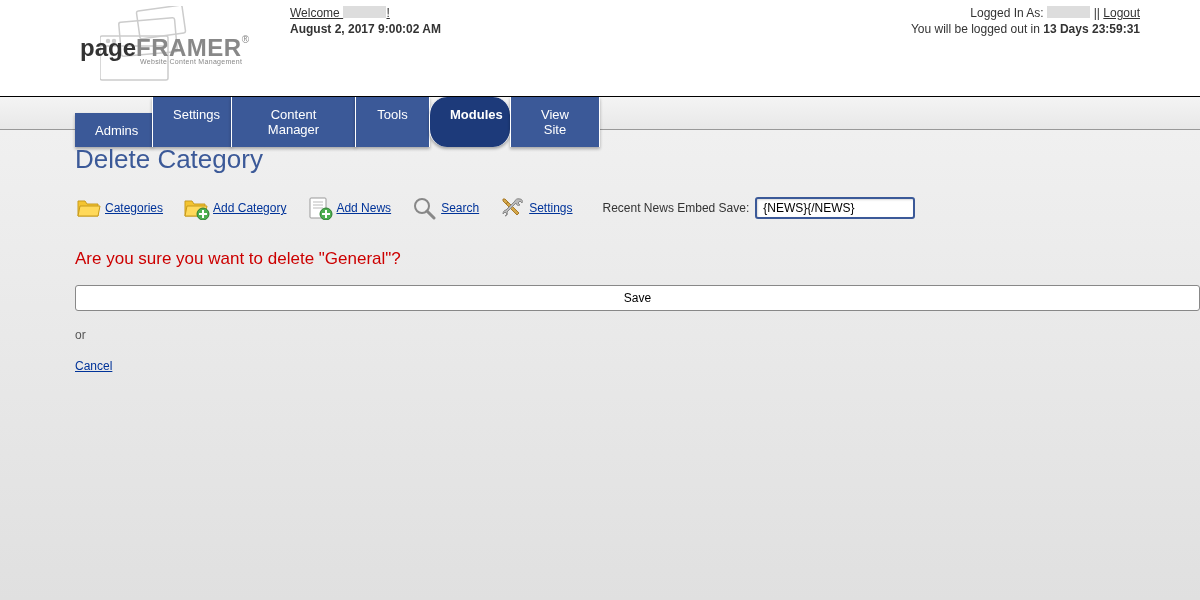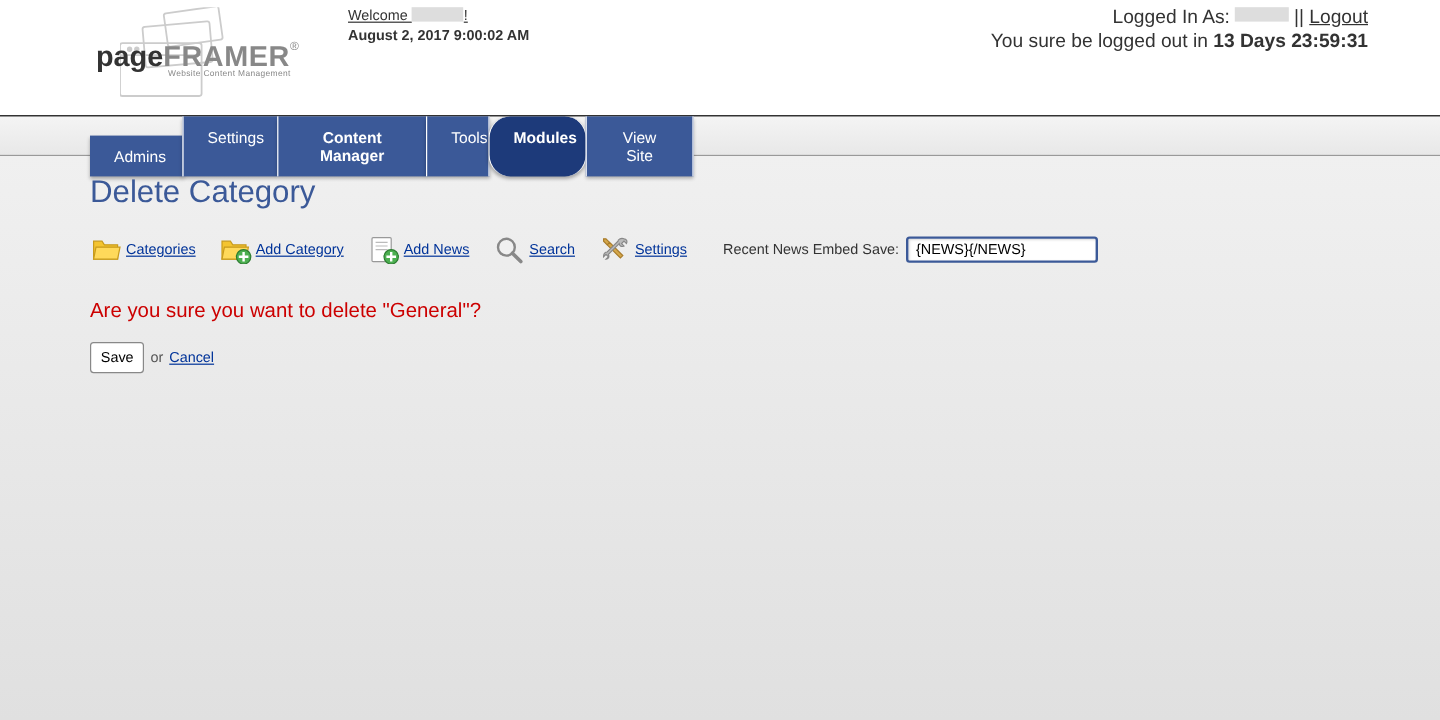--- a/index.html
+++ b/index.html
@@ -11,44 +11,44 @@
   .logo-boxes { position: absolute; top: 0; left: 20px; }
   .logo-text { position: absolute; top: 28px; left: 0; }
   .logo-page { font-weight: bold; font-size: 24px; color: #333; }
   .logo-framer { font-weight: bold; font-size: 24px; color: #888; letter-spacing: 0.5px; }
   .logo-reg { font-size: 10px; color: #888; vertical-align: top; }
   .logo-sub { font-size: 7px; color: #888; display: block; margin-left: 60px; margin-top: -4px; letter-spacing: 0.3px; }
   .welcome { padding-top: 0; }
   .welcome-line { font-size: 12px; font-weight: normal; text-decoration: underline; }
   .welcome-line .redacted { background: #ddd; color: #ddd; padding: 0 20px; text-decoration: none; display: inline-block; height: 12px; }
   .date-line { font-size: 12px; font-weight: bold; margin-top: 2px; }
-  .header-right { text-align: right; font-size: 16px; padding-top: 0; }
+  .header-right { text-align: right; font-size: 12px; padding-top: 0; }
   .header-right .redacted { background: #ddd; color: #ddd; padding: 0 20px; display: inline-block; height: 12px; }
   .header-right a { color: #333; }
   .header-right .line1 { margin-bottom: 2px; }
   .nav-bar-outer { border-top: 1px solid #000; border-bottom: 1px solid #999; background: linear-gradient(#f4f4f4, #e8e8e8); height: 34px; }
   .nav-bar { display: flex; margin-left: 75px; }
   .nav-tab { background: #3b5998; color: #fff; font-size: 13px; padding: 10px 20px 9px; border-right: 1px solid #fff; border-left: 1px solid #fff; text-align: center; cursor: pointer; margin-left: -1px; box-shadow: 0 2px 3px rgba(0,0,0,0.3); }
   .nav-tab:first-child { border-left: none; margin-left: 0; }
   .nav-tab.admins { width: 78px; margin-top: 16px; }
   .nav-tab.settings { width: 80px; }
-  .nav-tab.content { width: 125px; font-weight: bold; }
-  .nav-tab.tools { width: 53px; }
+  .nav-tab.content { width: 125px; }
+  .nav-tab.tools { width: 75px; }
   .nav-tab.modules { width: 82px; background: #1d3a7a; font-weight: bold; border-radius: 18px; }
   .nav-tab.viewsite { width: 90px; }
   .content-area { background: linear-gradient(180deg, #f0f0f0 0%, #e0e0e0 100%); padding: 14px 0 0 75px; height: calc(600px - 96px - 34px); }
   .page-title { font-size: 26px; color: #3b5998; margin-bottom: 20px; font-weight: normal; }
   .toolbar { display: flex; align-items: center; gap: 6px; margin-bottom: 28px; }
   .toolbar-item { display: inline-flex; align-items: center; gap: 2px; margin-right: 14px; }
   .toolbar-item a { color: #003399; text-decoration: underline; font-size: 12px; }
   .icon { width: 28px; height: 26px; display: inline-flex; align-items: center; justify-content: center; }
   .embed-label { font-size: 12px; color: #333; margin-left: 10px; }
   .embed-input { width: 160px; height: 22px; border: 2px solid #3b5998; border-radius: 3px; padding: 0 6px; font-size: 12px; background: #fff; box-shadow: inset 1px 1px 2px rgba(0,0,0,0.15); }
   .confirm-msg { color: #cc0000; font-size: 17px; margin-bottom: 16px; }
-  .action-row { display: flex; align-items: center; gap: 5px; }
+  .action-row { display: flex; gap: 17px; flex-direction: column; }
   .save-btn { background: #fff; border: 1px solid #888; border-radius: 3px; padding: 5px 8px; font-size: 12px; cursor: pointer; }
   .action-row .or { font-size: 12px; color: #555; }
   .action-row a { color: #003399; text-decoration: underline; font-size: 12px; }
 </style>
 </head>
 <body>
 
 <div class="page">
   <div class="header">
     <div class="header-left">
@@ -73,21 +73,21 @@
           <span>Welcome </span><span class="redacted">&nbsp;</span><span>!</span>
         </div>
         <div class="date-line">August 2, 2017 9:00:02 AM</div>
       </div>
     </div>
     <div class="header-right">
       <div class="line1">
         <span>Logged In As: </span><span class="redacted">&nbsp;</span><span> || </span><a href="#">Logout</a>
       </div>
       <div>
-        <span>You sure be logged out in </span><b>13 Days 23:59:31</b>
+        <span>You will be logged out in </span><b>13 Days 23:59:31</b>
       </div>
     </div>
   </div>
 
   <div class="nav-bar-outer">
     <div class="nav-bar">
       <div class="nav-tab admins">Admins</div>
       <div class="nav-tab settings">Settings</div>
       <div class="nav-tab content">Content Manager</div>
       <div class="nav-tab tools">Tools</div>

